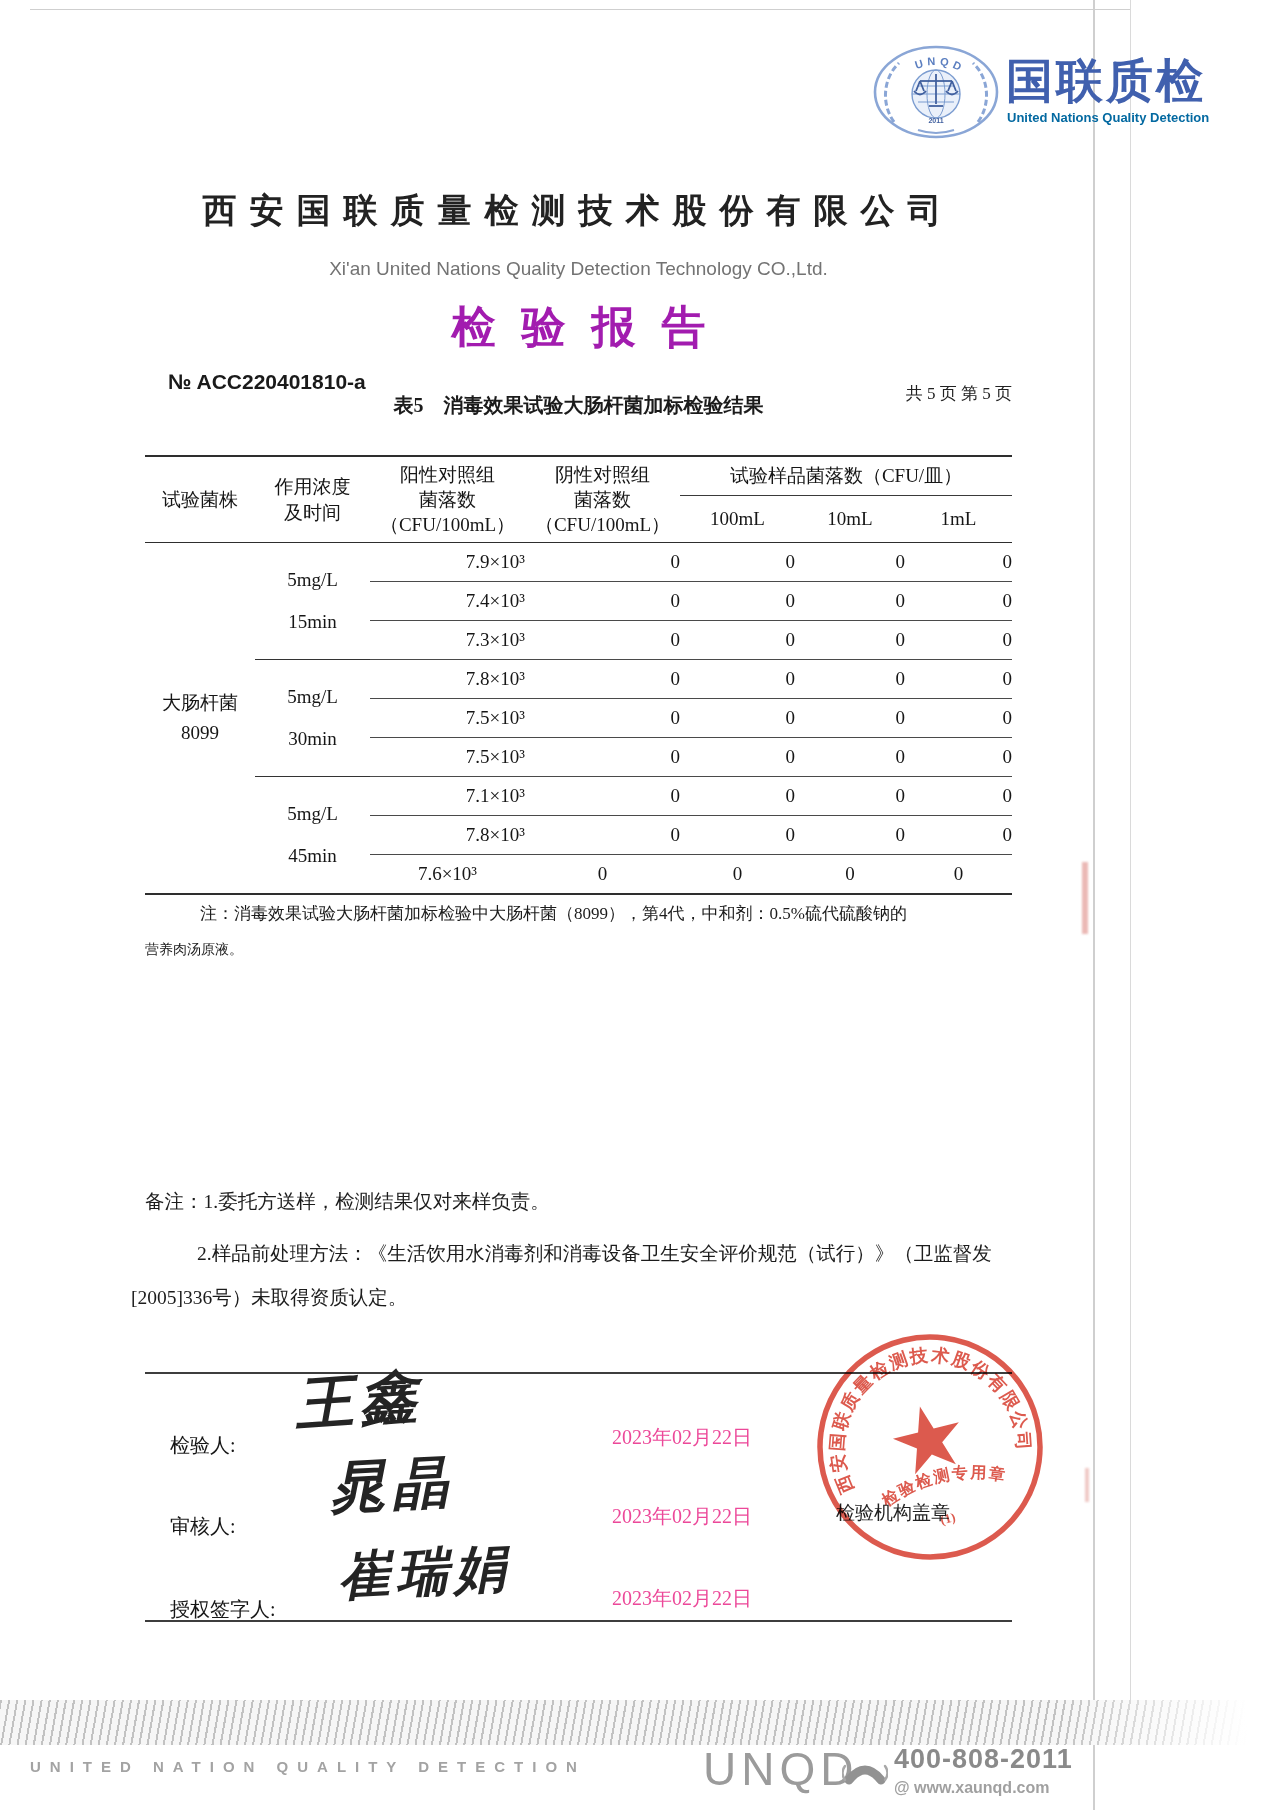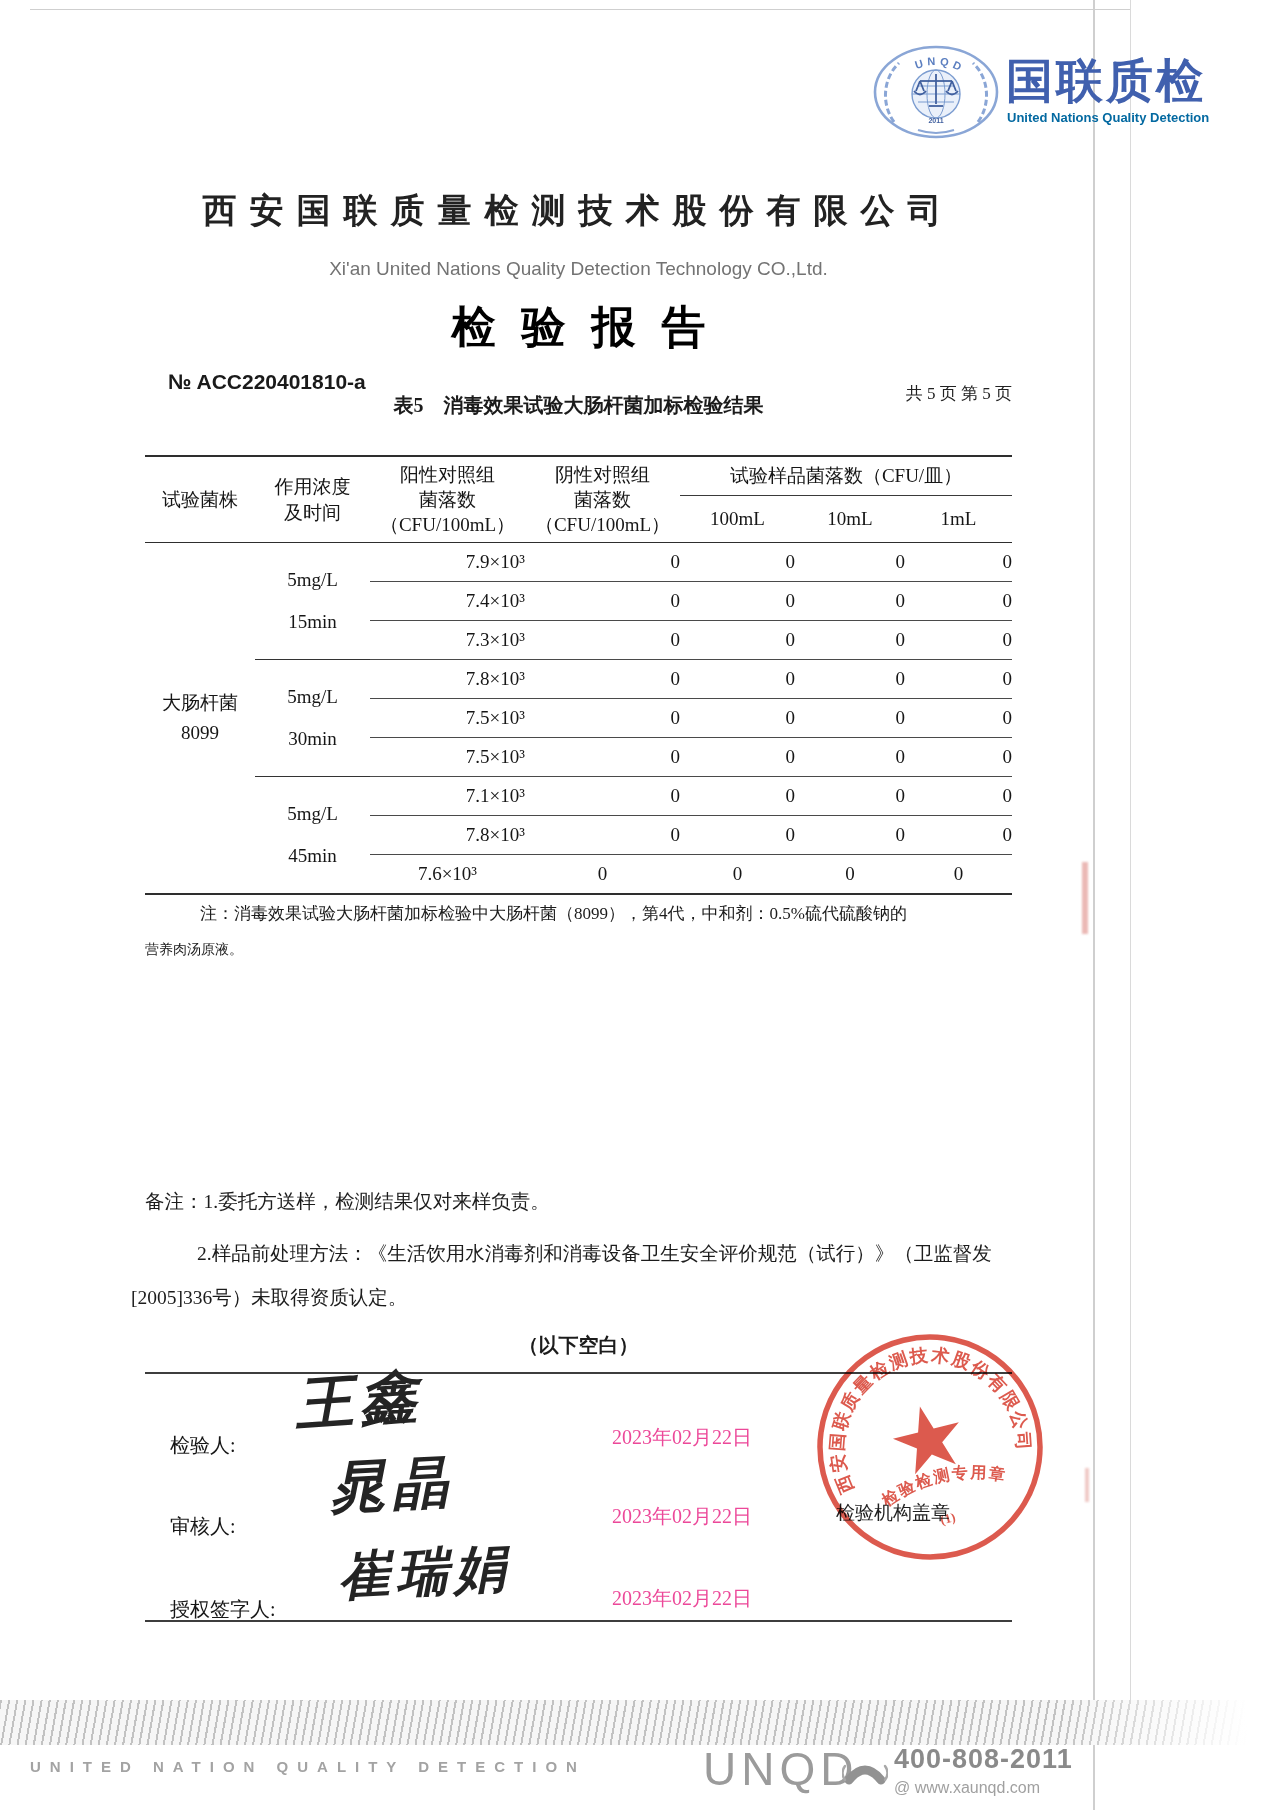--- a/index.html
+++ b/index.html
@@ -19,21 +19,21 @@
   .brand-cn{left:1006px;top:50px;font-size:47px;font-weight:800;letter-spacing:3px;color:#4060ae;
             font-family:"Liberation Sans","DejaVu Sans",sans-serif;}
   .brand-en{left:1007px;top:110px;font-size:13px;font-weight:700;color:#0369a1;
             font-family:"Liberation Sans","DejaVu Sans",sans-serif;}
 
   
   .content-c{left:145px;width:867px;text-align:center;}
   .company-cn{top:188px;font-size:34px;font-weight:700;letter-spacing:13px;color:#222;}
   .company-en{top:258px;font-size:19px;font-weight:500;color:#737373;
               font-family:"Liberation Sans","DejaVu Sans",sans-serif;}
-  .report-title{top:298px;font-size:44px;font-weight:700;letter-spacing:26px;color:#000000;text-indent:26px;}
+  .report-title{top:298px;font-size:44px;font-weight:700;letter-spacing:26px;color:#a21caf;text-indent:26px;}
   .report-no{left:168px;top:370px;font-size:21px;font-weight:700;color:#1a1a1a;
              font-family:"Liberation Sans","DejaVu Sans",sans-serif;}
   .page-info{left:780px;top:382px;width:232px;text-align:right;font-size:17px;color:#222;}
   .table-title{top:392px;font-size:20px;font-weight:600;color:#1b1b1b;}
 
   
   .results{left:145px;top:455px;width:867px;border-collapse:collapse;table-layout:fixed;
            border-top:2.2px solid #2e2e2e;border-bottom:2.2px solid #2e2e2e;
            font-size:19px;color:#161616;}
   .results th{font-weight:500;padding:0;line-height:1.32;vertical-align:middle;}
@@ -74,21 +74,21 @@
      background:repeating-linear-gradient(100deg,#c2c2c2 0 2px,#f6f6f6 2px 8px);}
   .stripe-fade{left:1060px;top:1700px;width:220px;height:45px;
      background:linear-gradient(to right,rgba(255,255,255,0),#ffffff 85%);}
   .foot-left{left:30px;top:1758px;font-size:15px;font-weight:600;letter-spacing:9px;color:#a3a3a3;
              font-family:"Liberation Sans","DejaVu Sans",sans-serif;}
   .foot-brand{left:703px;top:1742px;font-size:46px;font-weight:500;letter-spacing:5px;color:#9b9b9b;
               font-family:"Liberation Sans","DejaVu Sans",sans-serif;}
   .foot-phone-icon{left:842px;top:1748px;}
   .foot-phone{left:894px;top:1744px;font-size:27px;font-weight:800;letter-spacing:1px;color:#8a8a8a;
               font-family:"Liberation Sans","DejaVu Sans",sans-serif;}
-  .foot-site{left:894px;top:1779px;font-size:16px;font-weight:400;color:#a0a0a0;
+  .foot-site{left:894px;top:1779px;font-size:16px;font-weight:700;color:#a0a0a0;
              font-family:"Liberation Sans","DejaVu Sans",sans-serif;}
 </style>
 </head>
 <body>
 
 <div class="page">
 
   <div class="abs edge-v1"></div>
   <div class="abs edge-v2"></div>
   <div class="abs edge-top"></div>
@@ -249,21 +249,20 @@
         </tr>
       </tbody>
   </table>
 
   <div class="abs note1">注：消毒效果试验大肠杆菌加标检验中大肠杆菌（8099），第4代，中和剂：0.5%硫代硫酸钠的</div>
   <div class="abs note2">营养肉汤原液。</div>
 
   <div class="abs rem1">备注：1.委托方送样，检测结果仅对来样负责。</div>
   <div class="abs rem2">2.样品前处理方法：《生活饮用水消毒剂和消毒设备卫生安全评价规范（试行）》（卫监督发</div>
   <div class="abs rem3">[2005]336号）未取得资质认定。</div>
-  <div class="abs content-c blank-note">（以下空白）</div>
 
   <div class="abs hline hl-a"></div>
 
   <div class="abs sig-label" style="top:1432px">检验人:</div>
   <div class="abs handwriting" style="left:295px;top:1362px;font-size:58px;transform:rotate(-4deg)">王鑫</div>
   <div class="abs sig-date" style="top:1424px">2023年02月22日</div>
 
   <div class="abs sig-label" style="top:1513px">审核人:</div>
   <div class="abs handwriting" style="left:330px;top:1448px;font-size:56px;transform:rotate(-3deg)">晁晶</div>
   <div class="abs sig-date" style="top:1503px">2023年02月22日</div>

